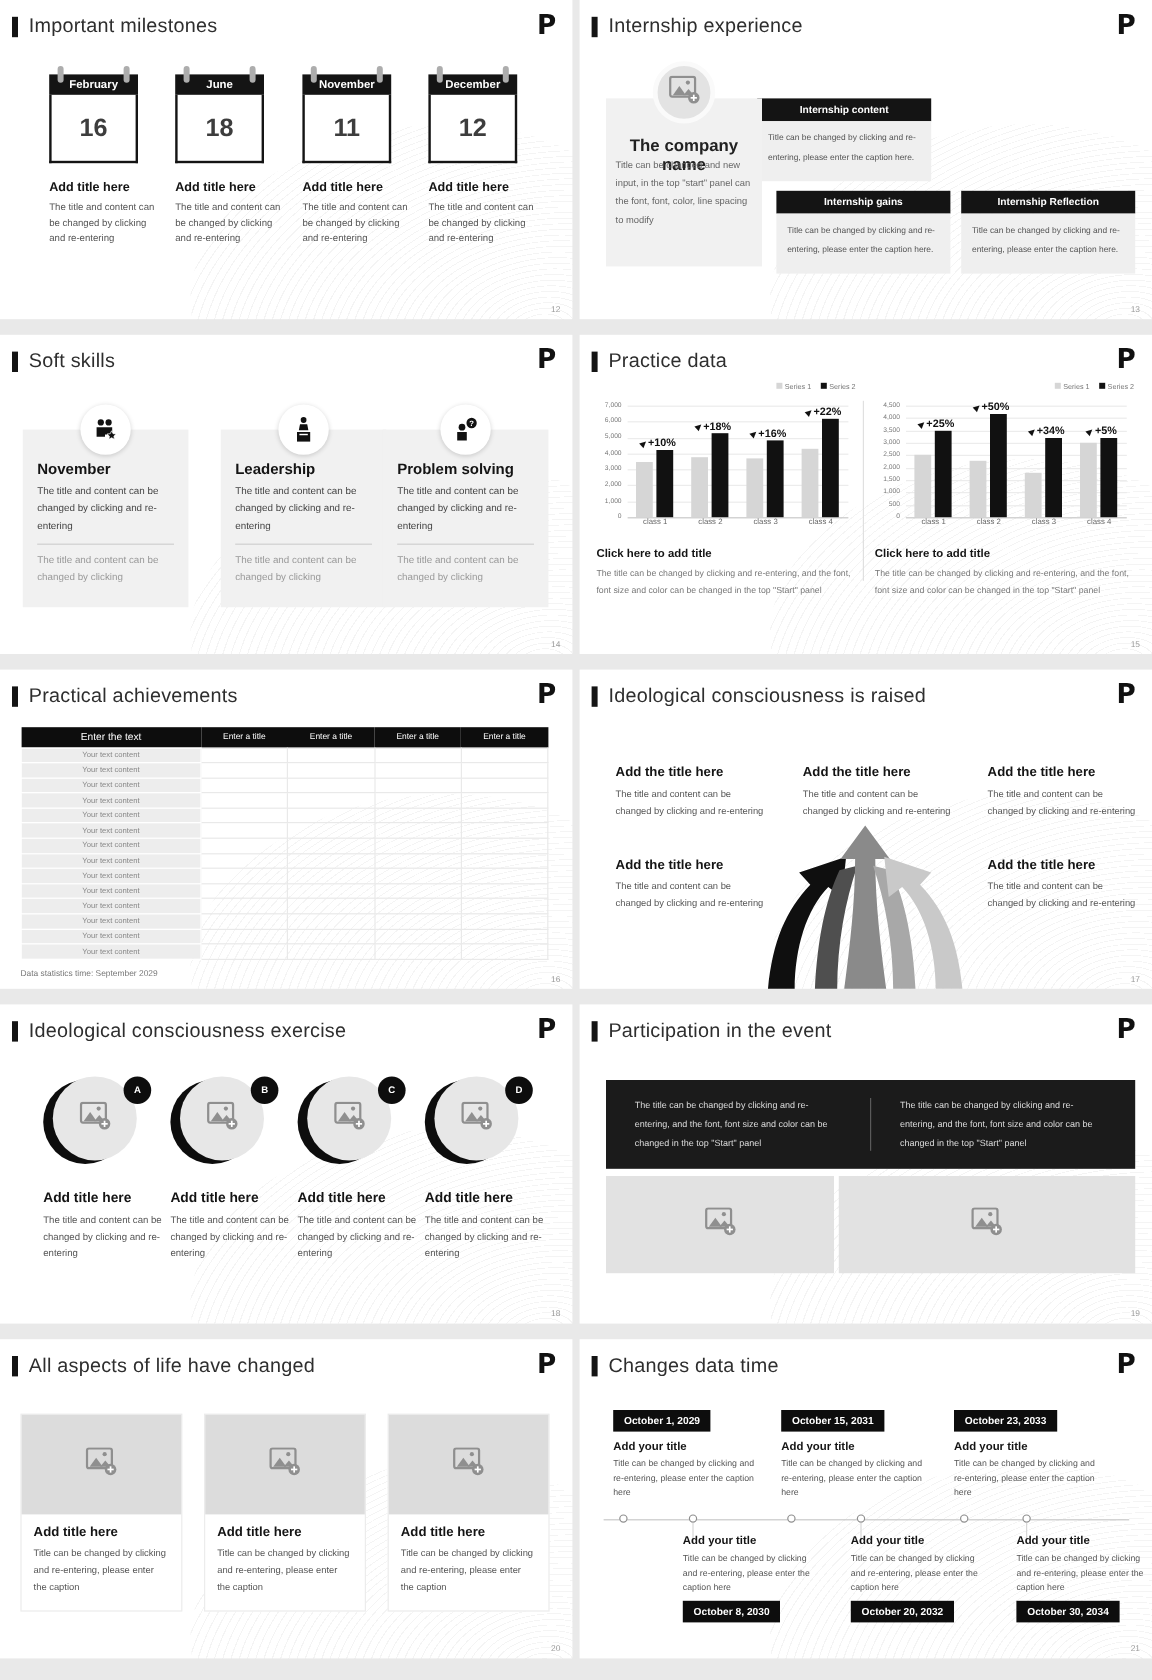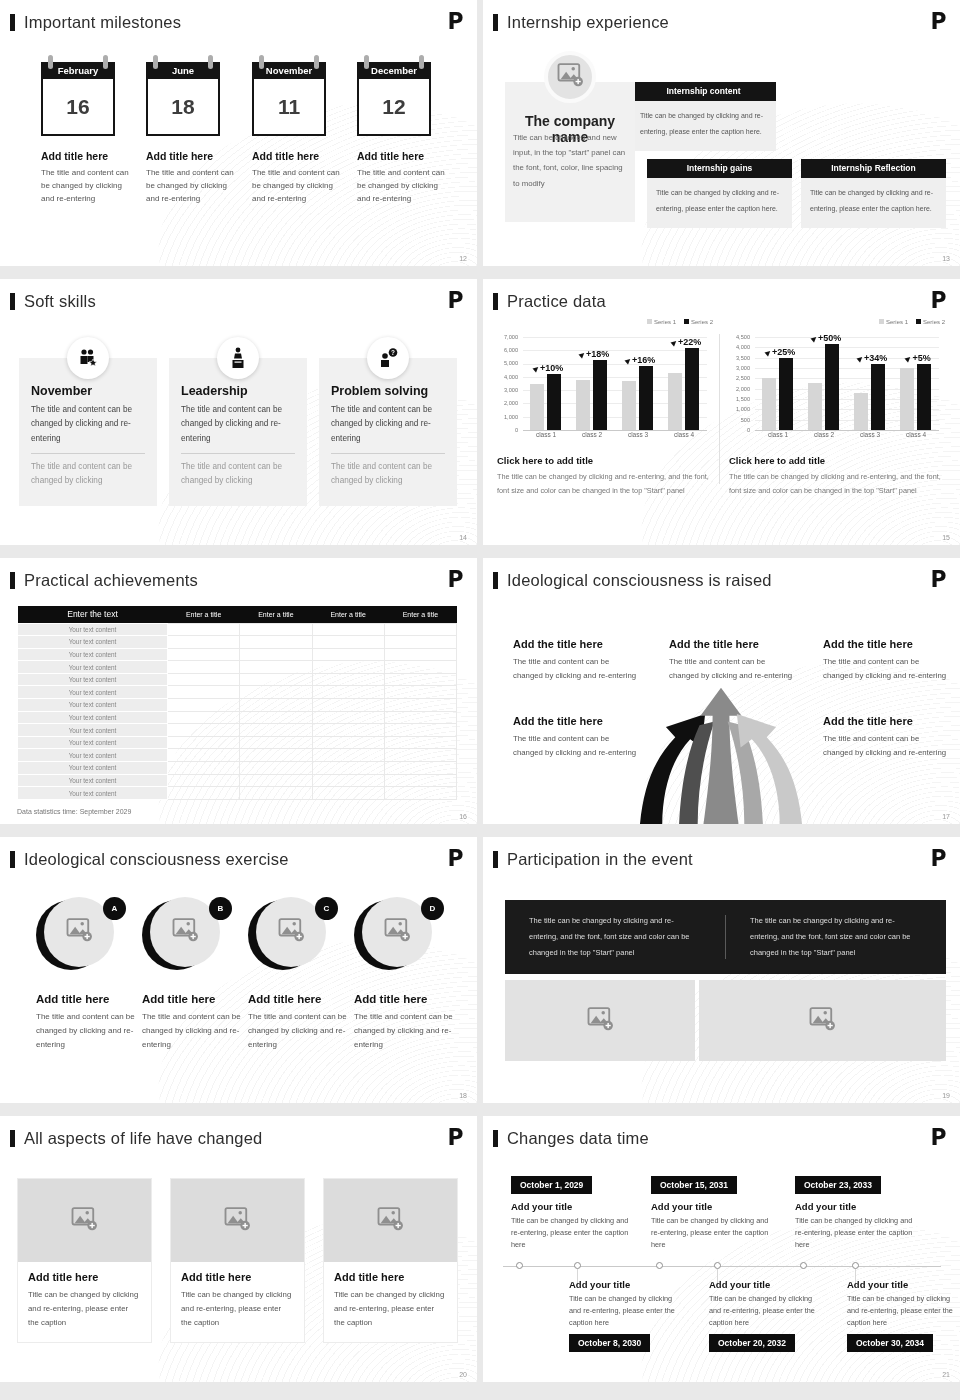--- a/index.html
+++ b/index.html
@@ -217,21 +217,21 @@
             <path d="M10.5 8h6v6h-6z" fill="#111"></path>
             <path d="M16 11l1.2 2.4 2.6.3-1.9 1.8.5 2.6-2.4-1.3-2.3 1.3.5-2.6-2-1.8 2.7-.3z" fill="#111" stroke="#fff" stroke-width=".6"></path>
           </svg>
       </div>
       <div class="skh">November</div>
       <div class="skcap">The title and content can be changed by clicking and re-entering</div>
       <hr class="skdiv">
       <div class="skcap2">The title and content can be changed by clicking</div>
     </div>
 
-    <div class="skcard" style="left:169px">
+    <div class="skcard" style="left:184px">
       <div class="skcircle">
         <svg class="icon-svg" width="20" height="22" viewBox="0 0 20 22">
             <circle cx="10" cy="3" r="2.4" fill="#111"></circle>
             <path d="M7 6.5h6l1 5H6z" fill="#111"></path>
             <rect x="4.5" y="13" width="11" height="8" fill="#111"></rect>
             <rect x="6.5" y="14.5" width="7" height="1.2" fill="#fff"></rect>
           </svg>
       </div>
       <div class="skh">Leadership</div>
       <div class="skcap">The title and content can be changed by clicking and re-entering</div>

